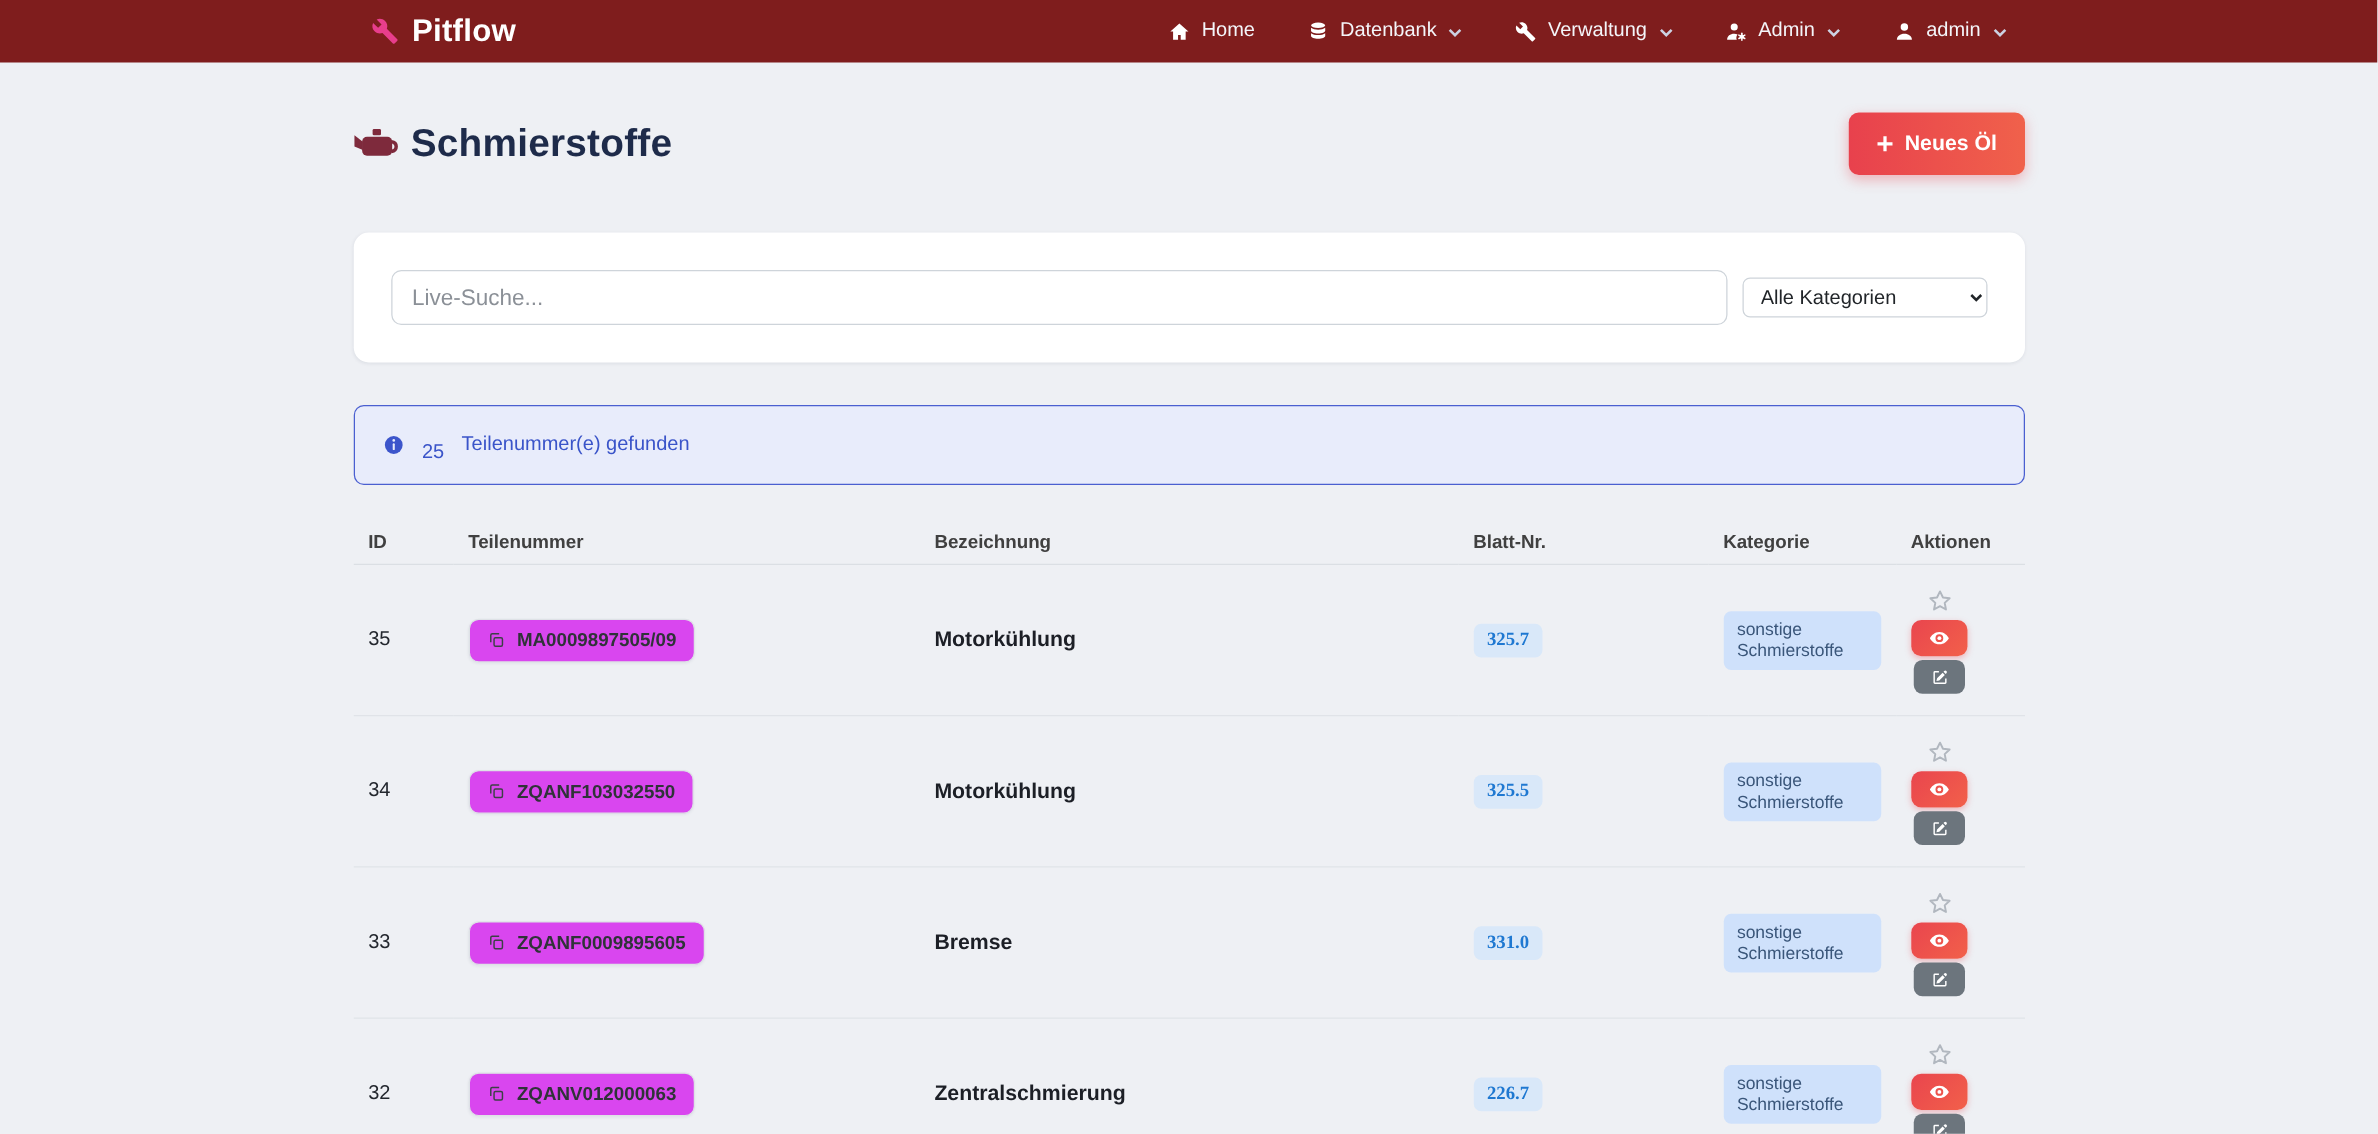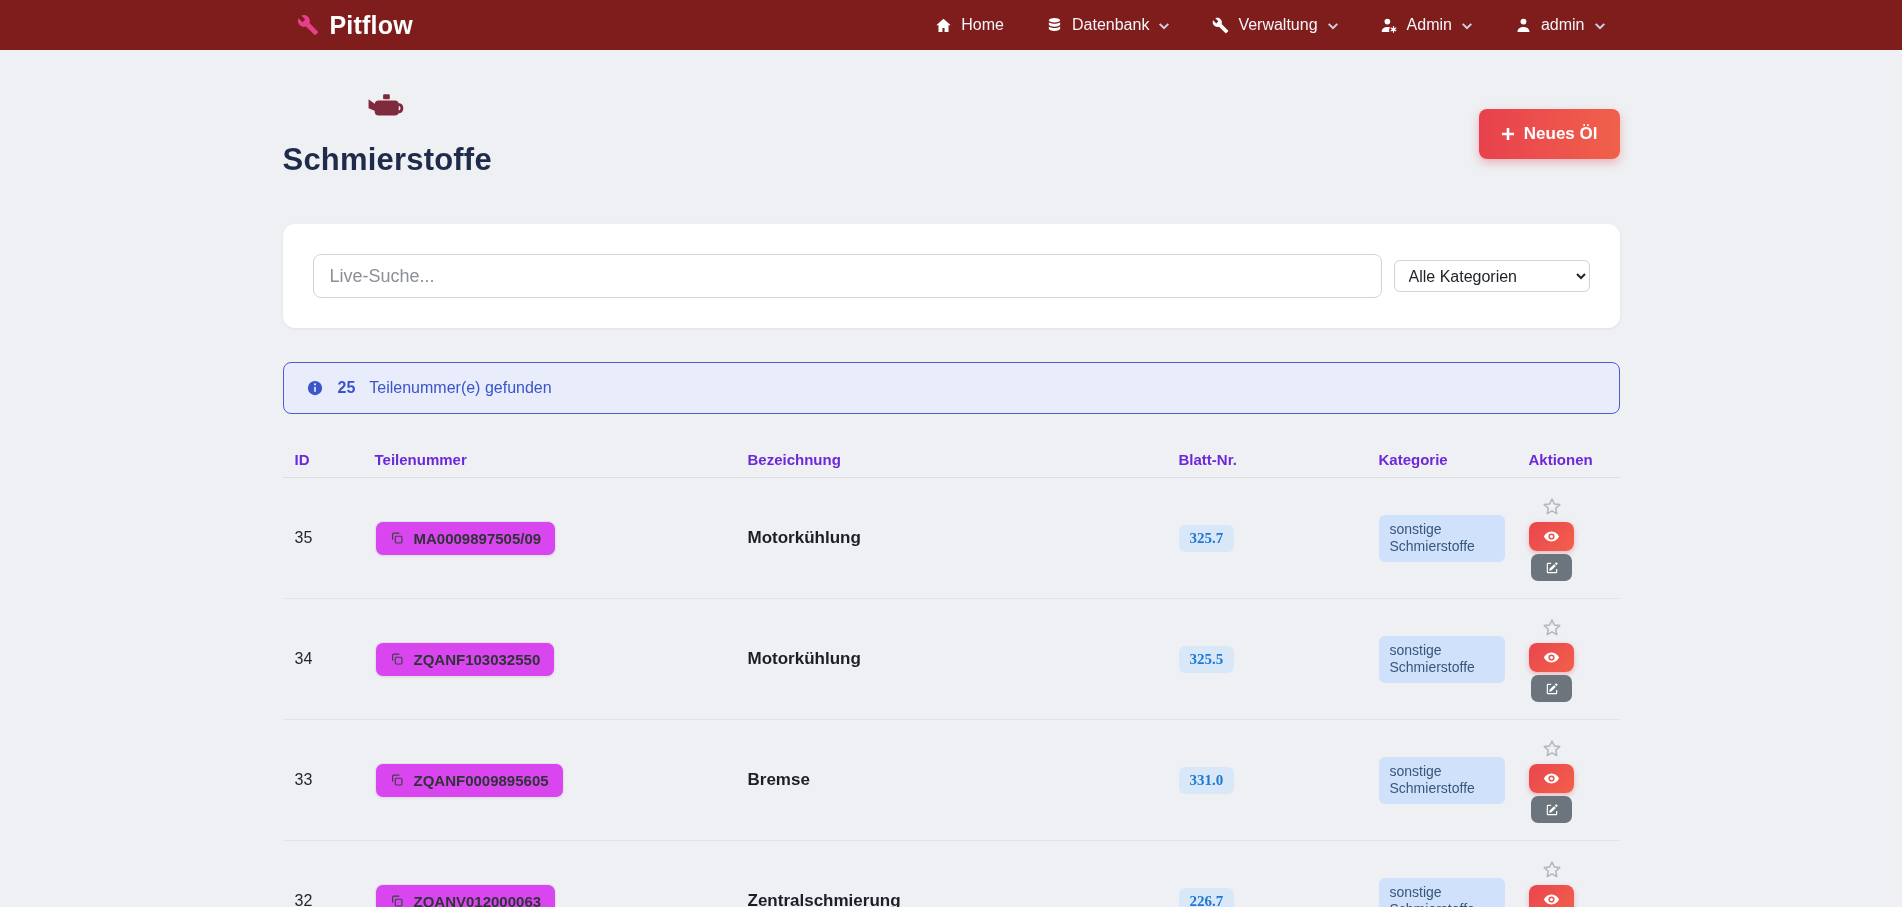--- a/index.html
+++ b/index.html
@@ -26,21 +26,21 @@
   .nav-items { display:flex; align-items:center; gap:42px; }
   .nav-item { display:flex; align-items:center; gap:9px; color:#f4f5f9; font-size:16px; font-weight:500; cursor:pointer; }
   .nav-icon svg { width:17px; height:17px; fill:#fff; }
   .chevron svg { width:12px; height:12px; stroke:#ccd1e2; stroke-width:2.4; fill:none; margin-top:2px; }
 
   
   .container { width:1337px; margin:0 auto; }
 
   
   .page-header { display:flex; align-items:center; justify-content:space-between; margin:40px 0 46px; }
-  .title-wrap { display:flex; align-items:center; gap:20px;flex-direction:column; }
+  .title-wrap { display:flex; align-items:center; gap:8px; }
   .title-icon svg { width:38px; height:32px; }
   .page-title { font-size:31px; font-weight:800; color:#1e2b4a; letter-spacing:.2px; }
   .btn-new {
     display:flex; align-items:center; gap:9px; border:none;
     padding:15px 22px; border-radius:8px; color:#fff;
     font-size:17px; font-weight:600;
     background:linear-gradient(90deg,#e8414d,#f0614b);
     box-shadow:0 4px 10px rgba(233,70,80,.35);
   }
   .btn-new svg { width:14px; height:14px; stroke:#fff; stroke-width:2.6; }
@@ -63,26 +63,26 @@
   }
 
   
   .alert {
     display:flex; align-items:center; gap:14px;
     background:#e8ecfb; border:1px solid #4a5fd0; border-radius:8px;
     padding:16px 22px; color:#3a54c9; font-size:16px;
     margin-bottom:30px;
   }
   .alert-icon svg { width:18px; height:18px; }
-  .alert .count { font-weight:700; }
+  .alert .count { font-weight:400;margin-top:12px; }
 
   
   table { width:100%; border-collapse:collapse; }
   thead th {
-    text-align:left; font-size:15px; font-weight:700; color:#6d28d9;
+    text-align:left; font-size:15px; font-weight:700; color:#404040;
     padding:7px 12px 9px; border-bottom:1px solid #dbdfe4;
   }
   tbody td { padding:17px 12px; border-bottom:1px solid #e0e3e8; vertical-align:middle; }
   .cell-id { font-size:16px; color:#23272e; }
 
   .part-chip {
     display:inline-flex; align-items:center; gap:10px;
     background:#d946ef; border:1px solid #dee2e6; border-radius:8px;
     padding:8px 14px; font-size:15px; font-weight:600; color:#2f3338;
     box-shadow:0 1px 2px rgba(20,30,60,.05);

